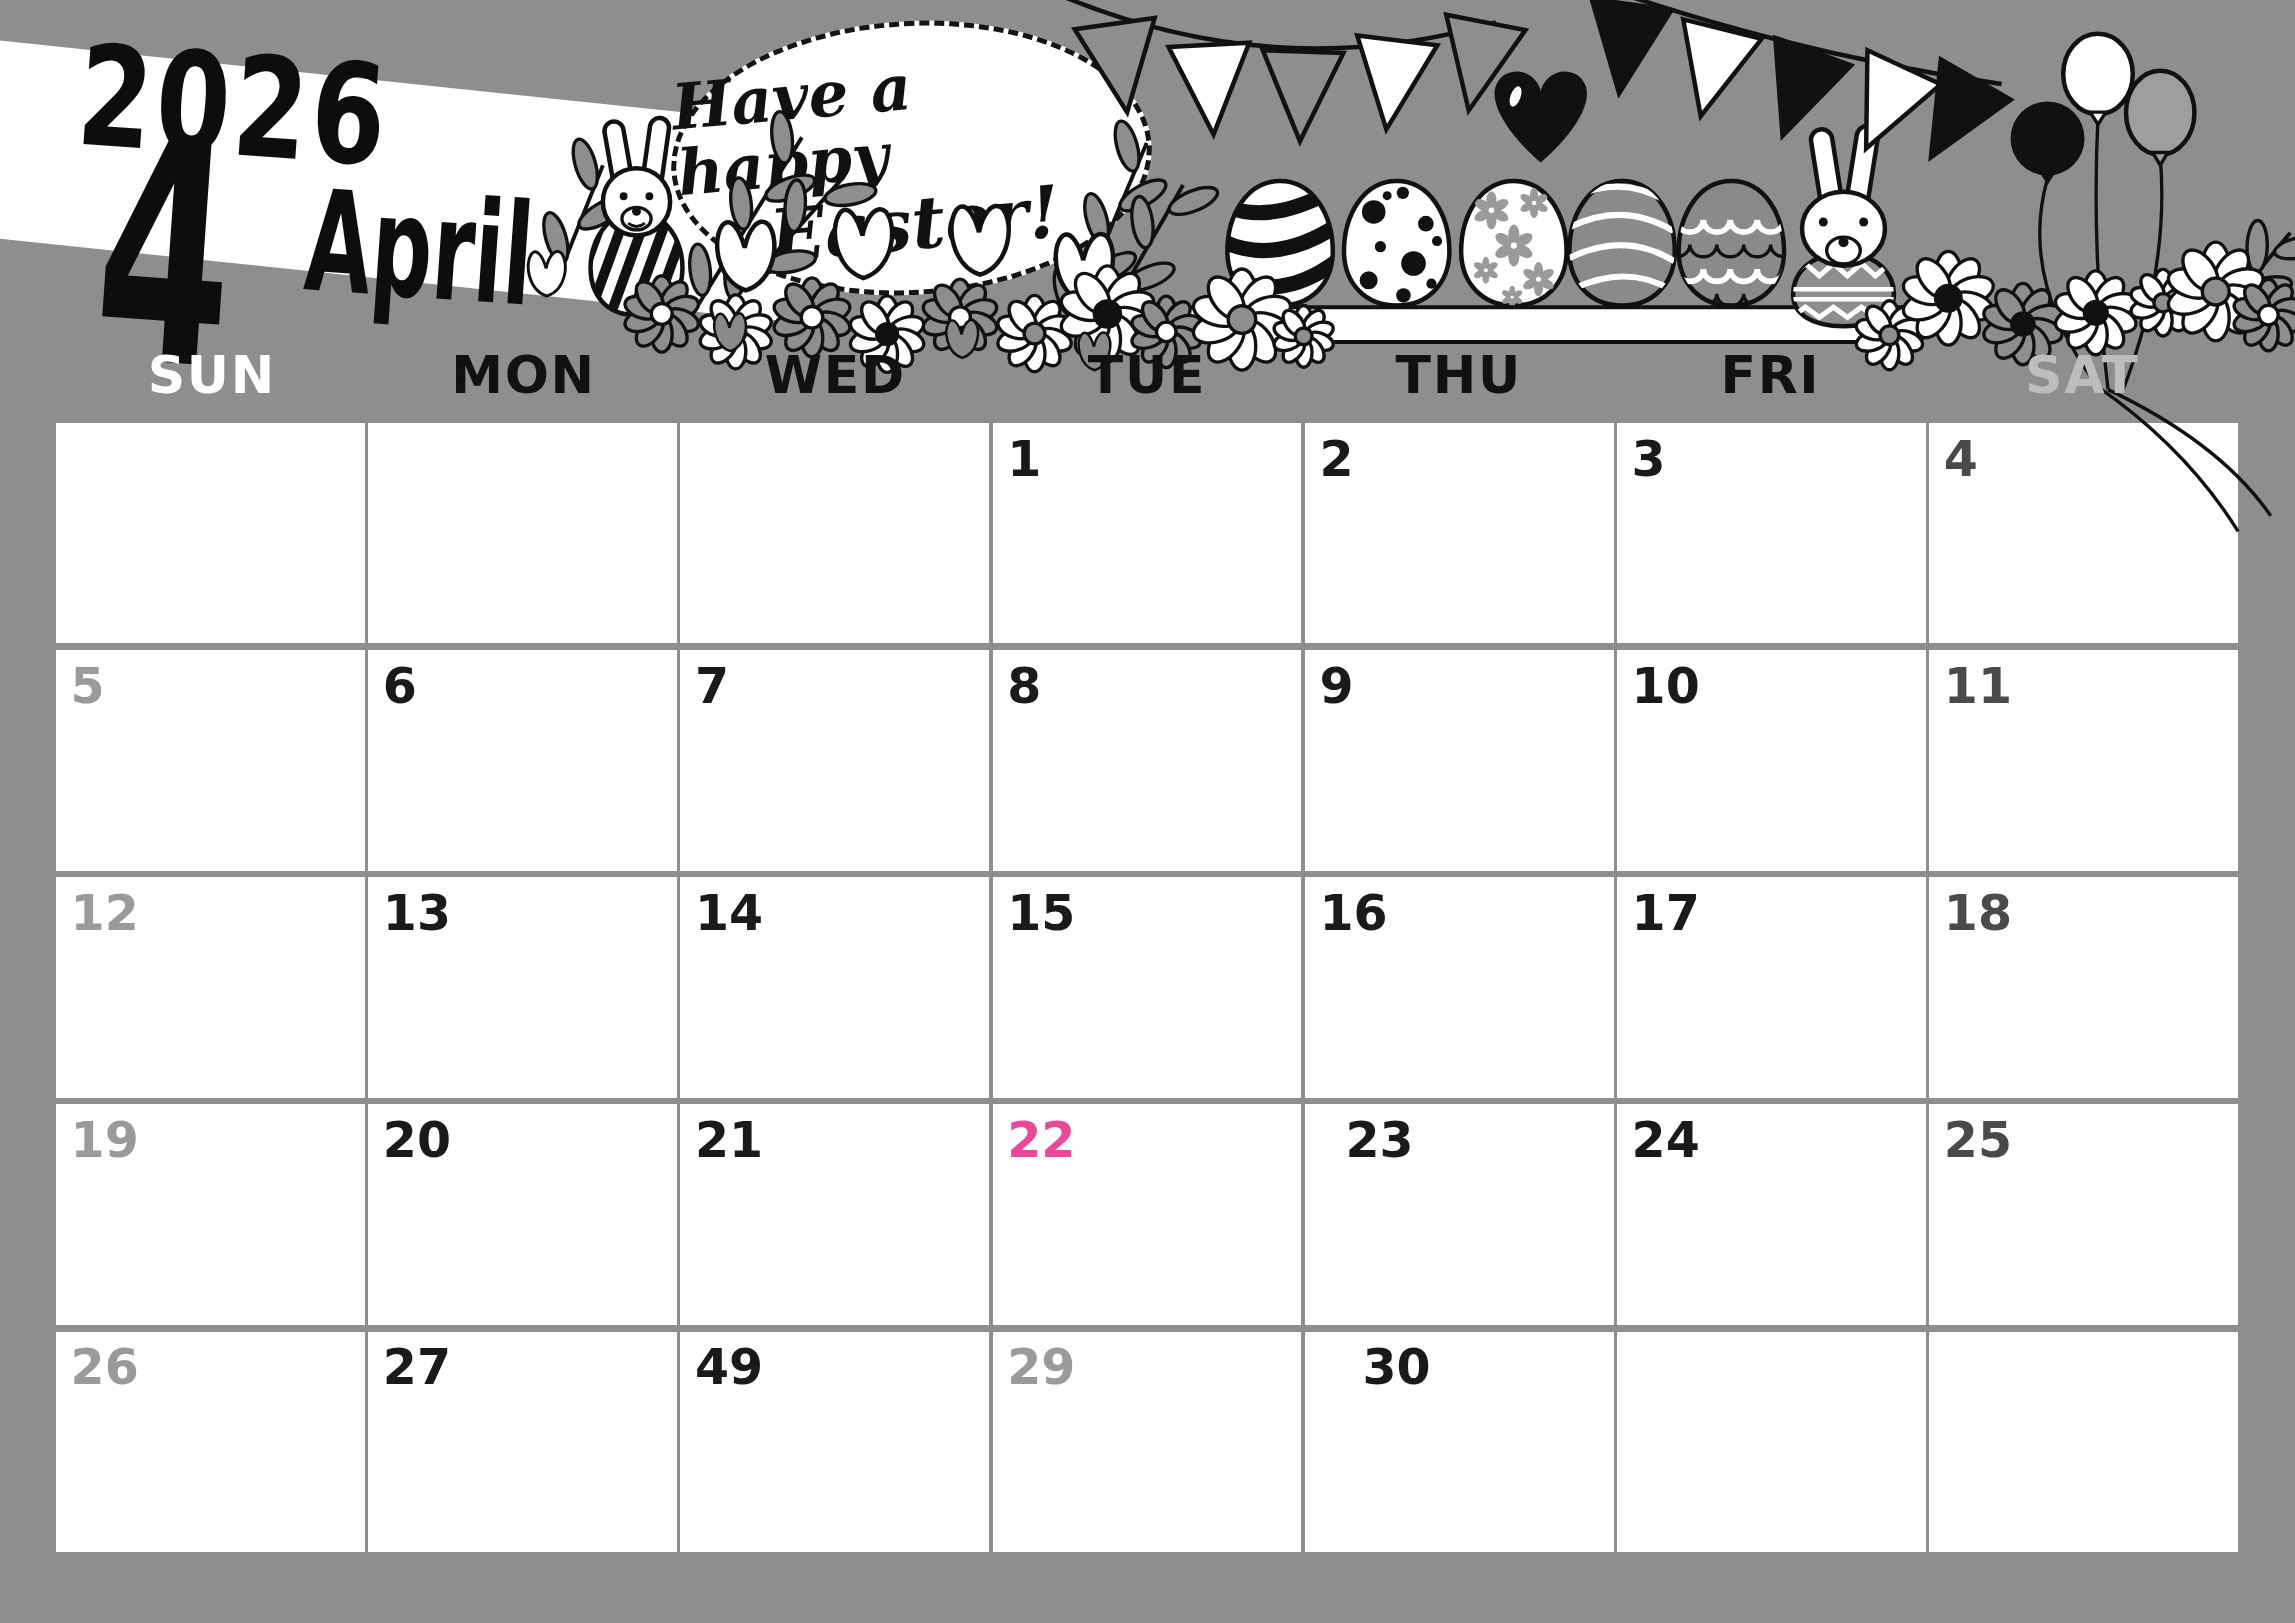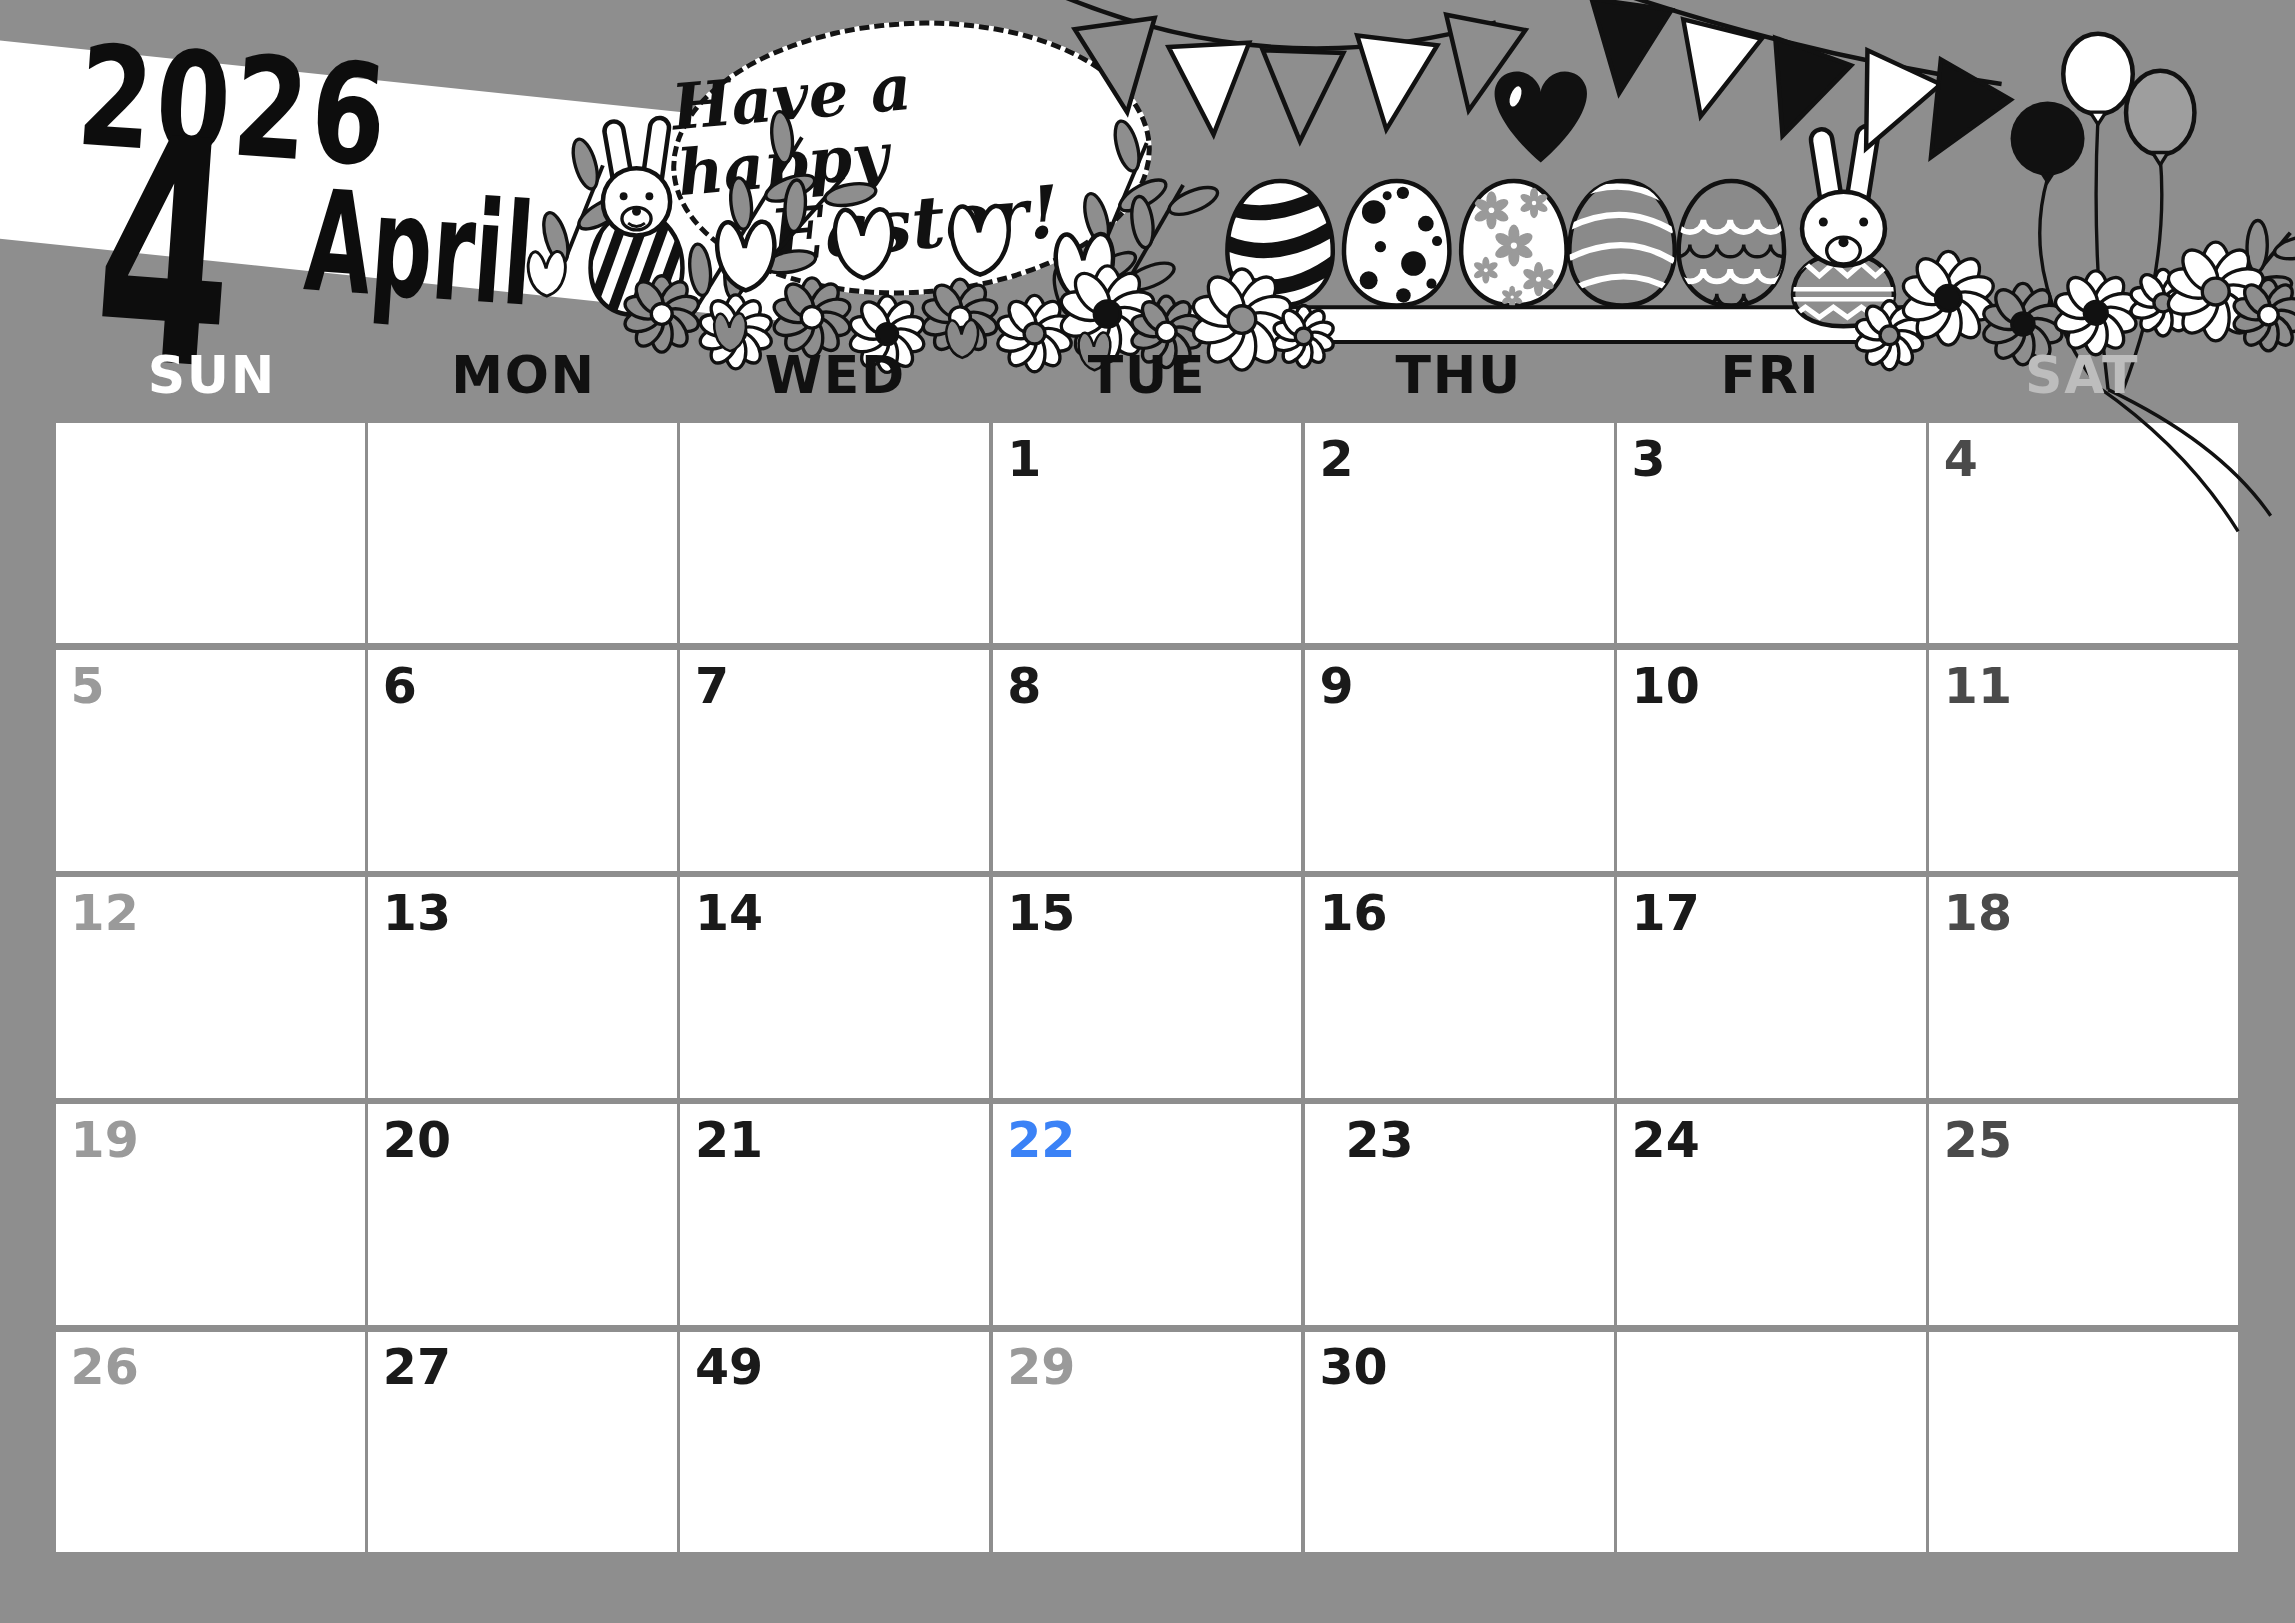--- a/index.html
+++ b/index.html
@@ -615,25 +615,25 @@
     <div class="cell"><span class="dn" style="color: rgb(154, 154, 154);">12</span></div>
     <div class="cell"><span class="dn" style="color: rgb(26, 26, 26);">13</span></div>
     <div class="cell"><span class="dn" style="color: rgb(26, 26, 26);">14</span></div>
     <div class="cell"><span class="dn" style="color: rgb(26, 26, 26);">15</span></div>
     <div class="cell"><span class="dn" style="color: rgb(26, 26, 26);">16</span></div>
     <div class="cell"><span class="dn" style="color: rgb(26, 26, 26);">17</span></div>
     <div class="cell"><span class="dn" style="color: rgb(74, 74, 74);">18</span></div>
     <div class="cell"><span class="dn" style="color: rgb(154, 154, 154);">19</span></div>
     <div class="cell"><span class="dn" style="color: rgb(26, 26, 26);">20</span></div>
     <div class="cell"><span class="dn" style="color: rgb(26, 26, 26);">21</span></div>
-    <div class="cell"><span class="dn" style="color: #3b82f6;">22</span></div>
+    <div class="cell"><span class="dn" style="color: #ec4899;">22</span></div>
     <div class="cell"><span class="dn" style="color: rgb(26, 26, 26); margin-left: 26px;">23</span></div>
     <div class="cell"><span class="dn" style="color: rgb(26, 26, 26);">24</span></div>
     <div class="cell"><span class="dn" style="color: rgb(74, 74, 74);">25</span></div>
     <div class="cell"><span class="dn" style="color: rgb(154, 154, 154);">26</span></div>
     <div class="cell"><span class="dn" style="color: rgb(26, 26, 26);">27</span></div>
     <div class="cell"><span class="dn" style="color: rgb(26, 26, 26);">49</span></div>
     <div class="cell"><span class="dn" style="color: rgb(154, 154, 154);">29</span></div>
-    <div class="cell"><span class="dn" style="color: rgb(26, 26, 26);">30</span></div>
+    <div class="cell"><span class="dn" style="color: rgb(26, 26, 26); margin-left: 43px;">30</span></div>
     <div class="cell"></div>
     <div class="cell"></div>
   </div>
 
 
 </body></html>

